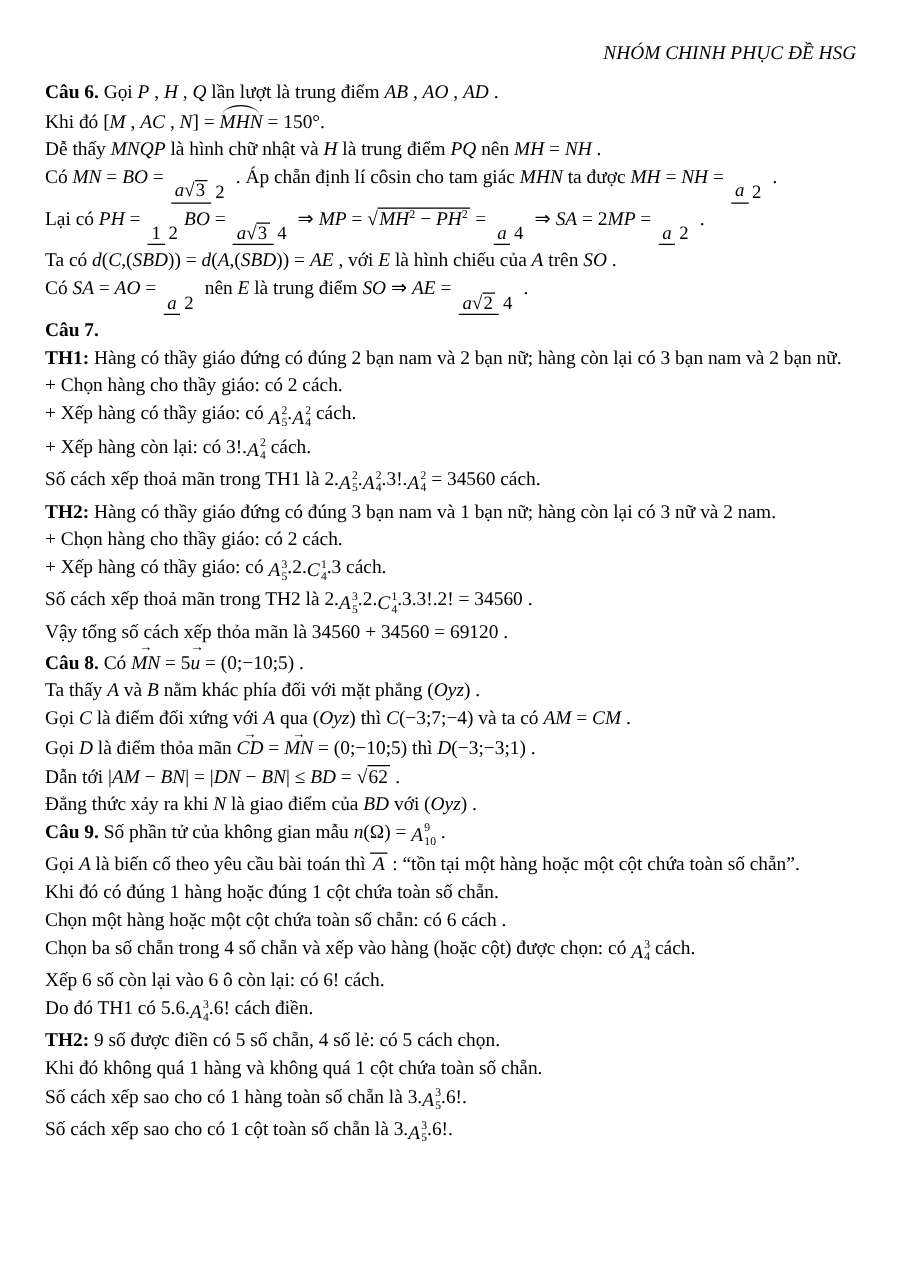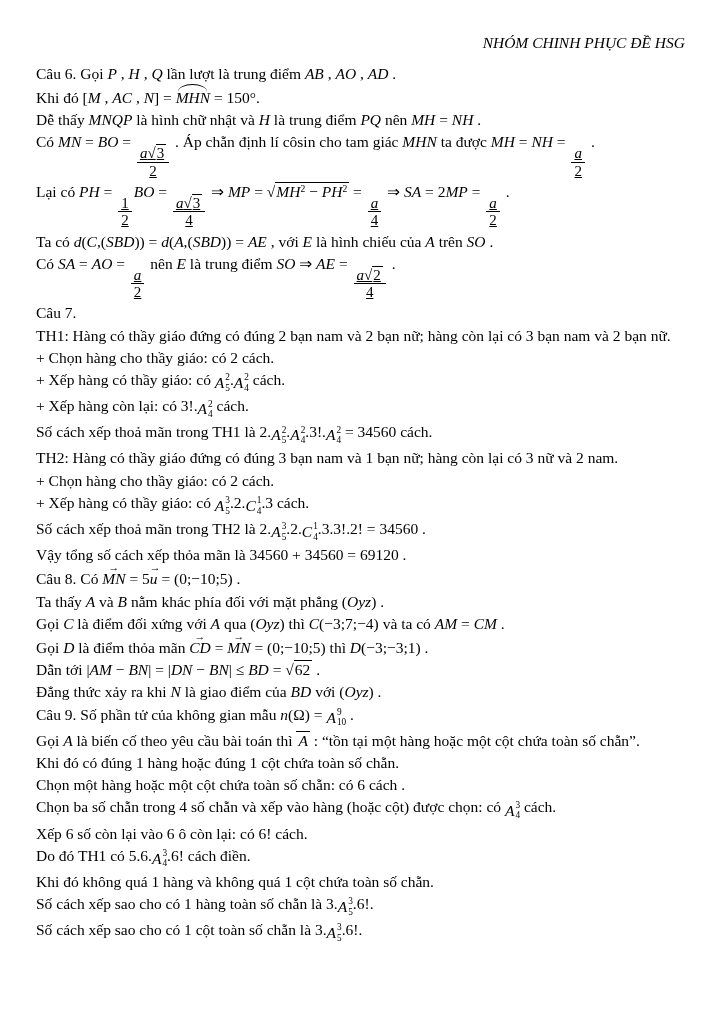--- a/index.html
+++ b/index.html
@@ -12,30 +12,30 @@
   }
   .page{padding:30px 38px 20px 36px;box-sizing:border-box;width:725px;}
   .doc-header{
     text-align:right;
     font-weight:normal;font-style:italic;
     font-size:15.5px;
     margin:4px 2px 10px 0;
   }
   .doc-line{margin:0;padding:1.5px 0;line-height:1.24;}
   .rm{font-style:normal;}
-  .bf{font-weight:normal;}
+  .bf{font-weight:bold;}
   .mi{font-style:italic;}
   
   .msup{font-size:0.62em;vertical-align:0.55em;line-height:0;}
   
   .mss{display:inline-flex;align-items:center;white-space:nowrap;vertical-align:-0.2em;}
   .mss .base{font-style:italic;}
   .mss .stack{display:inline-flex;flex-direction:column;font-size:0.60em;line-height:1.12;margin-left:1px;text-align:left;}
   
-  .mfrac{display:inline-flex;flex-direction:column;align-items:center;vertical-align:-0.75em;text-align:center;padding:0 2px;line-height:1.08;font-size:0.97em;text-decoration:underline;}
+  .mfrac{display:inline-flex;flex-direction:row;align-items:center;vertical-align:-0.75em;text-align:center;padding:0 2px;line-height:1.08;font-size:0.97em;}
   .mfrac .num{border-bottom:1px solid #000;padding:0 3px;}
   .mfrac .den{padding:0 3px;}
   
   .msqrt{white-space:nowrap;}
   .msqrt .rad{font-style:normal;}
   .msqrt .bodyc{border-top:1px solid #000;padding:0 2px 0 1px;}
   
   .mvec{position:relative;display:inline-block;font-style:italic;margin-top:2px;}
   .mvec::after{content:"\2192";position:absolute;left:0;right:0;top:-0.78em;font-size:0.7em;text-align:center;font-style:normal;}
   
@@ -177,20 +177,21 @@
           </span>
         </span><span class="rm"> cách.</span></p>
       <p class="doc-line"><span class="rm">Xếp 6 số còn lại vào 6 ô còn lại: có 6! cách.</span></p>
       <p class="doc-line"><span class="rm">Do đó TH1 có 5.6.</span><span class="mss">
           <span class="base">A</span>
           <span class="stack">
             <span class="">3</span>
             <span class="">4</span>
           </span>
         </span><span class="rm">.6! cách điền.</span></p>
+      <p class="doc-line"><span class="bf">TH2:</span><span class="rm"> 9 số được điền có 5 số chẵn, 4 số lẻ: có 5 cách chọn.</span></p>
       <p class="doc-line"><span class="rm">Khi đó không quá 1 hàng và không quá 1 cột chứa toàn số chẵn.</span></p>
       <p class="doc-line"><span class="rm">Số cách xếp sao cho có 1 hàng toàn số chẵn là 3.</span><span class="mss">
           <span class="base">A</span>
           <span class="stack">
             <span class="">3</span>
             <span class="">5</span>
           </span>
         </span><span class="rm">.6!.</span></p>
       <p class="doc-line"><span class="rm">Số cách xếp sao cho có 1 cột toàn số chẵn là 3.</span><span class="mss">
           <span class="base">A</span>

